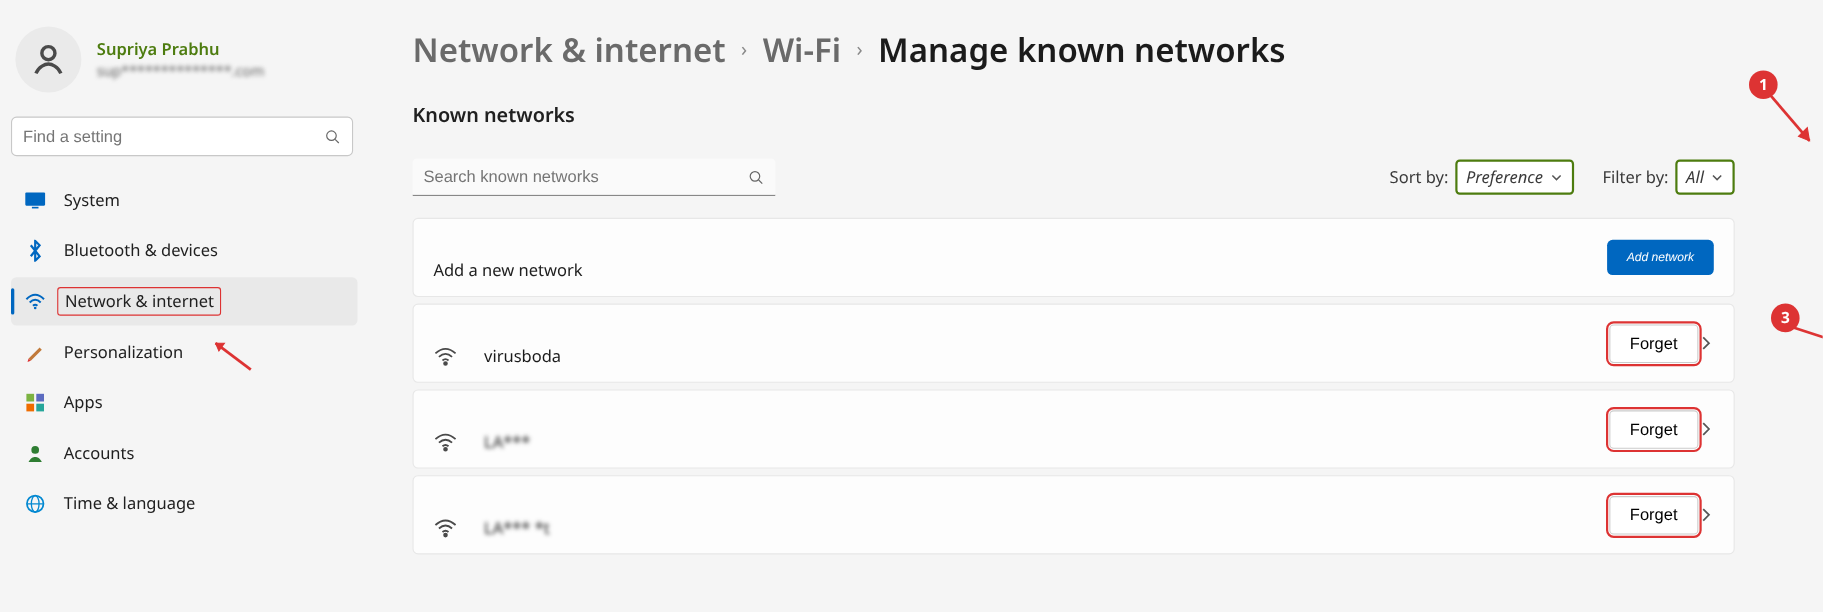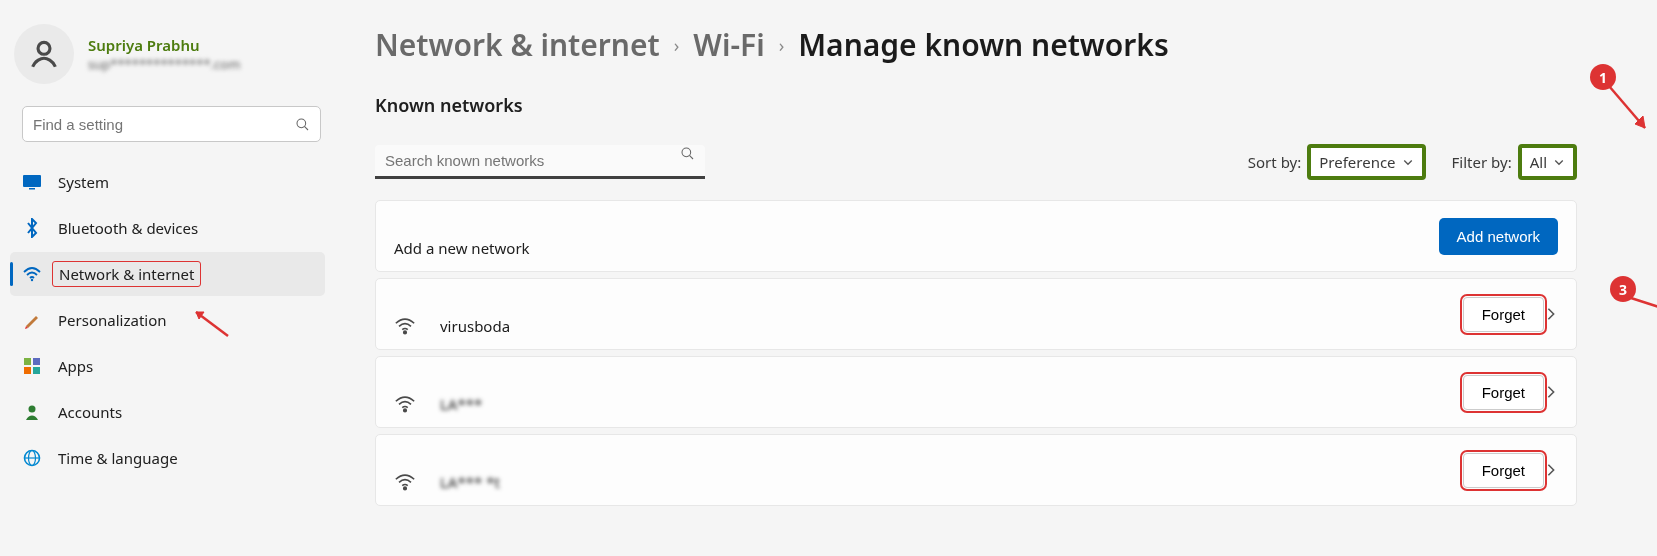--- a/index.html
+++ b/index.html
@@ -30,21 +30,21 @@
     width: 60px; height: 60px;
     border-radius: 50%;
     background: #eaeaea;
     display: flex; align-items: center; justify-content: center;
   }
   .avatar-svg { width: 34px; height: 34px; stroke: #4a4a4a; fill: none; stroke-width: 2.2; }
   .user-name { font-size: 15px; font-weight: 600; color: #4d7c0f; }
   .user-email { font-size: 13px; color: #606060; filter: blur(2px); }
 
   .search-box {
-    margin: 4px 4px 18px 12px;
+    margin: 4px 4px 18px 0;
     height: 36px;
     display: flex; align-items: center;
     background: #fff;
     border: 1px solid #c8c8c8;
     border-radius: 5px;
     padding: 0 10px;
   }
   .search-box input {
     flex: 1; border: none; outline: none; font-size: 15px; background: transparent;
   }
@@ -96,55 +96,56 @@
   .breadcrumb .bc-current { color: #1b1b1b; font-weight: 600; }
 
   .section-header { font-size: 18px; font-weight: 600; margin-bottom: 27px; }
 
   .search-networks-row {
     display: flex; align-items: center; justify-content: space-between;
     margin-bottom: 20px;
   }
   .search-networks {
     width: 330px; height: 34px;
-    display:flex; 
-    border-bottom: 3px solid #404040;
+    display:flex; align-items:center;
+    border-bottom: 1px solid #404040;
     padding: 0 10px 0 10px;
     background: rgba(255,255,255,0.5);
     border-radius: 4px 4px 0 0;
   }
   .search-networks input {
     flex:1; border:none; outline:none; background:transparent; font-size:15px; color:#606060;
   }
   .controls { display:flex; align-items:center; gap: 26px; }
   .control { display:flex; align-items:center; gap: 6px; font-size: 15px; color:#3a3a3a; }
   .dropdown {
     display:flex; align-items:center; gap:6px;
-    border: 4px solid #4d7c0f;
+    border: 2px solid #4d7c0f;
     border-radius: 4px;
     padding: 4px 8px;
     background:#fff;
     cursor:pointer;
+    font-style:italic;
   }
   .chev { width:12px; height:12px; stroke:#555; fill:none; stroke-width:1.8; }
 
   .cards { display:flex; flex-direction:column; gap: 6px; }
   .card {
     background: #fdfdfd;
     border: 1px solid #e7e7e7;
     border-radius: 5px;
     display:flex; align-items:center; justify-content: space-between;
     padding: 0 18px;
     height: 72px;
   }
   .card-left { display:flex; align-items:center; gap: 24px; font-size:15px;margin-top:23px; }
   .net-name { color:#1b1b1b; }
   .add-btn {
     background:#0067c0; color:#fff; border:none; border-radius:5px;
-    padding: 10px 18px; font-size:15px; cursor:pointer;
+    padding: 10px 18px; font-size:11px; cursor:pointer;font-style:italic;
   }
   .forget-btn {
     background:#fff; border:1px solid #ccc; border-radius:4px;
     padding: 8px 18px; font-size:15px; cursor:pointer;
     outline: 2px solid #d33; outline-offset: 1px;
   }
   .card-right { display:flex; align-items:center; }
   .wifi-glyph { width:22px; height:22px; stroke:#4a4a4a; fill:none; stroke-width:1.8; }
   .chev-right { width:14px; height:14px; stroke:#555; fill:none; stroke-width:1.8; }
   .blurlabel { filter: blur(2px); }

